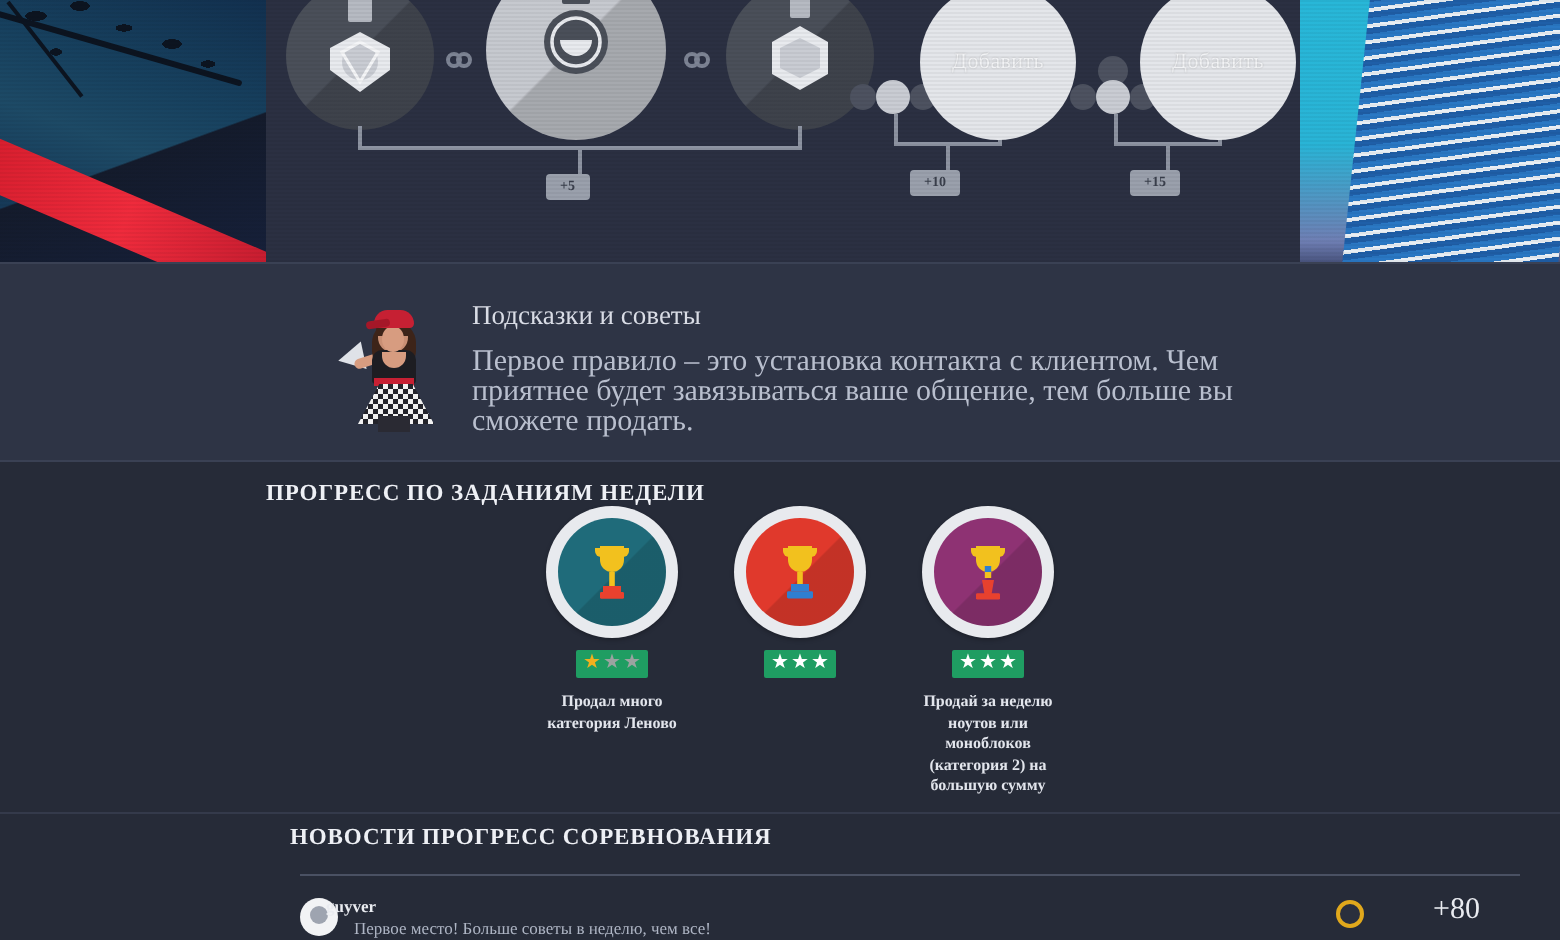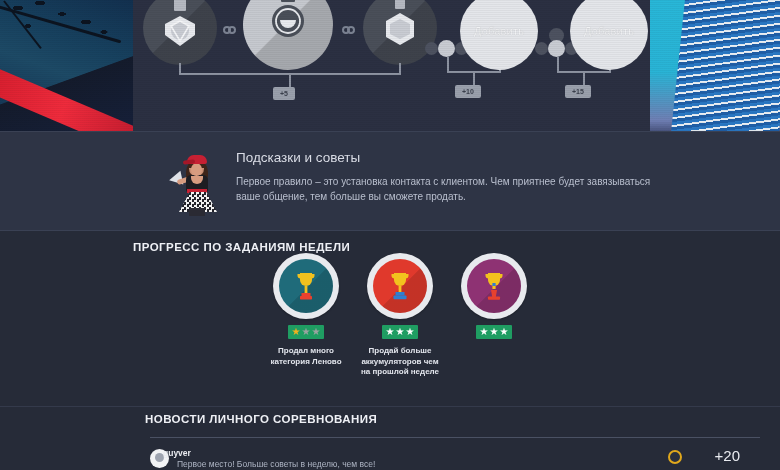--- a/index.html
+++ b/index.html
@@ -8,21 +8,21 @@
     background: #262b38;
   }
   body {
     width: 780px;
     height: 470px;
     overflow: hidden;
     font-family: "Liberation Sans", sans-serif;
     color: #e8eaf0;
     position: relative;
   }
-  .page { width: 780px; height: 352px; position: relative; background: #262b38; }
+  .page { width: 780px; height: 352px; position: relative; background: #262b38; font-family: Liberation Serif, serif; }
 
   
   .hero {
     position: relative;
     height: 131px;
     width: 780px;
     background: #2b3042;
     overflow: hidden;
   }
   .hero-photo-left {
@@ -151,21 +151,21 @@
     position:absolute; left:-2px; top:24px; width:0; height:0;
     border-top:7px solid transparent; border-bottom:7px solid transparent;
     border-right:13px solid #dfe2e8; transform:rotate(-12deg);
   }
   .hints-title {
     position:absolute; left:103px; top:18px;
     font-size:13.5px; color:#d9dce5; font-weight:400;
   }
   .hints-text {
     position:absolute; left:103px; top:42px; width:430px;
-    font-size:10px; line-height:15px; color:#b9bfce;
+    font-size:15px; line-height:15px; color:#b9bfce;
   }
 
   
   .progress-sec { position:relative; height:175px; background:#262b38; }
   .sec-title {
     position:absolute; font-size:11.5px; font-weight:bold;
     letter-spacing:.45px; color:#eef0f5;text-align:center;
   }
   .badges { position:absolute; left:270px; top:22px; display:flex; gap:22px; }
   .badge-item { width:72px; display:flex; flex-direction:column; align-items:center; }
@@ -393,21 +393,20 @@
               <rect x="6.5" y="21" width="9" height="3.6" fill="#2f7fd1"></rect>
               <rect x="4.5" y="24.6" width="13" height="3.6" rx="0.7" fill="#2f7fd1"></rect>
             </svg>
           </div>
         </div>
         <div class="stars" style="background:#1f9d62;">
           <span class="star">★</span>
           <span class="star">★</span>
           <span class="star">★</span>
         </div>
-        <div class="badge-caption">Продай больше аккумуляторов чем на прошлой неделе</div>
       </div>
 
       <div class="badge-item">
         <div class="badge-ring">
           <div class="badge-disc" style="background:#8e3273;">
             <svg class="trophy" viewBox="0 0 22 30">
               <path d="M5 2 h12 v7 a6 6 0 0 1 -12 0 z" fill="#f2c11e"></path>
               <path d="M2.5 3 h3 v4.5 a3 3 0 0 1 -3 -3 z" fill="#f2c11e"></path>
               <path d="M19.5 3 h-3 v4.5 a3 3 0 0 0 3 -3 z" fill="#f2c11e"></path>
               <rect x="9.4" y="12" width="3.2" height="3" fill="#2f7fd1"></rect>
@@ -415,33 +414,34 @@
               <path d="M8 19 h6 l-1.2 7 h-3.6 z" fill="#e8412e"></path>
               <rect x="5" y="25.6" width="12" height="3.2" rx="0.7" fill="#e8412e"></rect>
             </svg>
           </div>
         </div>
         <div class="stars" style="background:#1f9d62;">
           <span class="star">★</span>
           <span class="star">★</span>
           <span class="star">★</span>
         </div>
+        <div class="badge-caption">Продай за неделю ноутов или моноблоков (категория 2) на большую сумму</div>
       </div>
 
     </div>
   </div>
 
   <div class="news-sec">
-    <div class="sec-title" style="left:145px; top:6px;">НОВОСТИ ЛИЧНОГО СОРЕВНОВАНИЯ</div>
+    <div class="sec-title" style="left:145px; top:6px;">НОВОСТИ ПРОГРЕСС СОРЕВНОВАНИЯ</div>
     <div class="news-divider"></div>
 
     <div class="news-row">
       <div class="news-avatar">
           <i></i>
         </div>
       <div class="news-user">guyver</div>
       <div class="news-msg">Первое место! Больше советы в неделю, чем все!</div>
       <div class="coin"></div>
-      <div class="news-points">+20</div>
+      <div class="news-points">+80</div>
     </div>
   </div>
 
 </div>
 
 </body></html>

